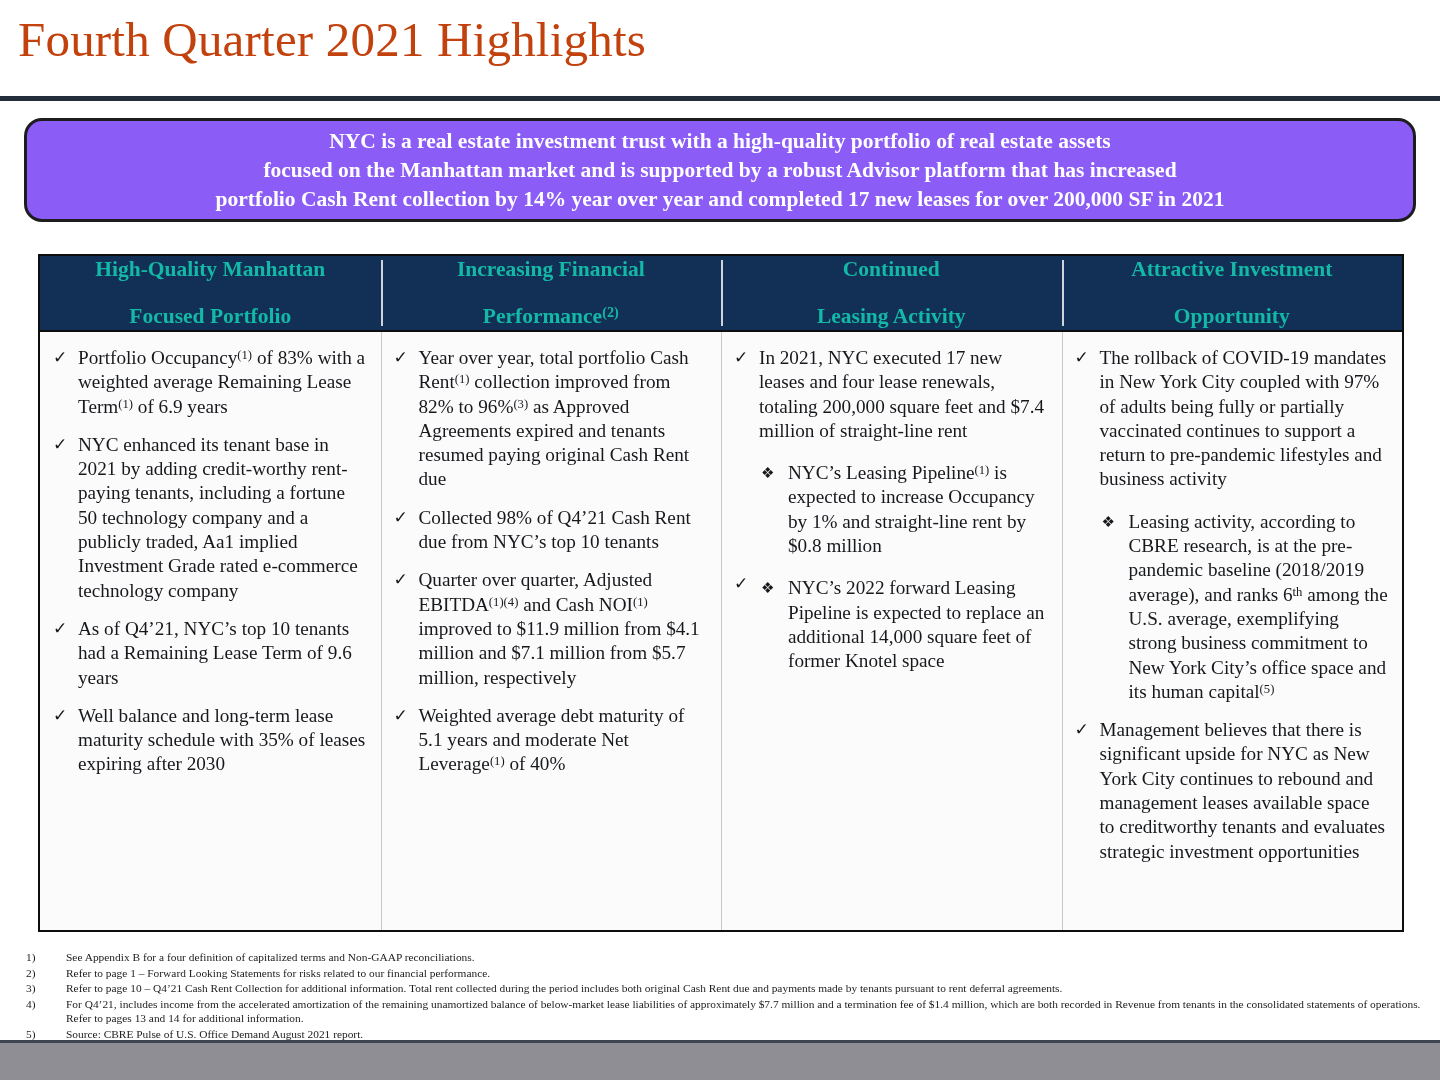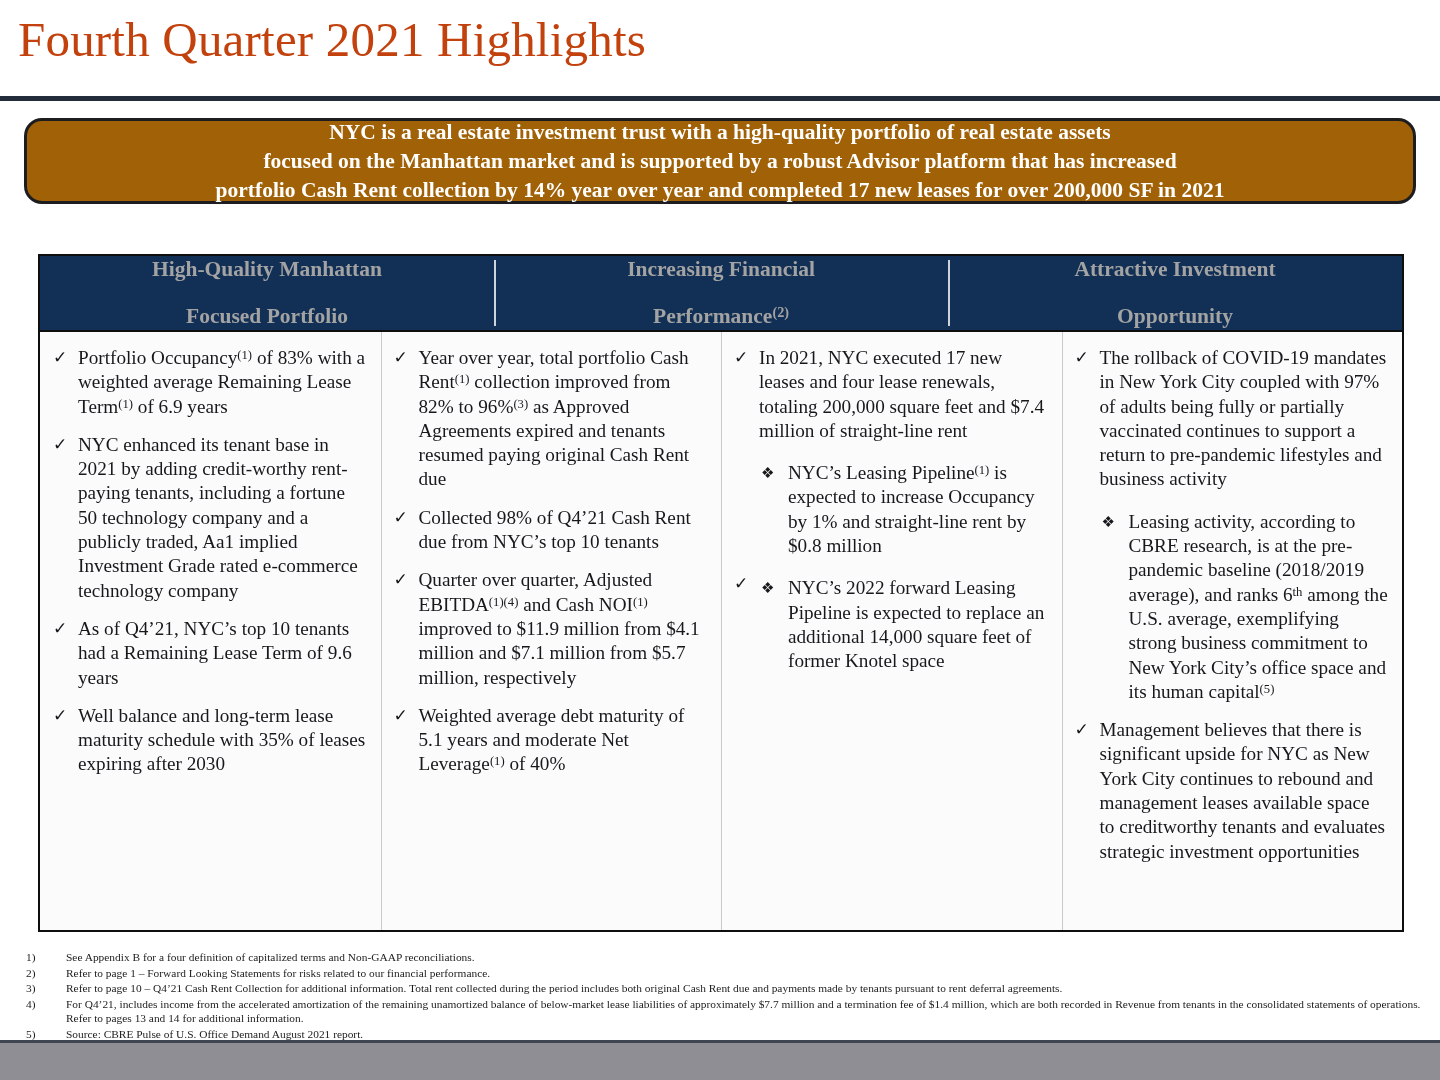--- a/index.html
+++ b/index.html
@@ -26,22 +26,22 @@
   .title-rule {
     position: absolute;
     left: 0; top: 96px; width: 1440px; height: 5px;
     background: #232c3b;
   }
 
   
   .callout {
     position: absolute;
     left: 24px; top: 118px;
-    width: 1392px; height: 86px;
-    background: #a16207;
+    width: 1392px; height: 104px;
+    background: #8b5cf6;
     border: 3px solid #1d1d1f;
     border-radius: 18px;
     display: flex;
     align-items: center;
     justify-content: center;
   }
   .callout-text {
     color: #ffffff;
     font-weight: bold;
     font-size: 21.5px;
@@ -63,21 +63,21 @@
     background: #fbfbfb;
   }
   .thead {
     display: flex;
     height: 74px;
     background: #123055;
     flex: 0 0 74px;
   }
   .th {
     flex: 1 1 0;
-    color: #a3a3a3;
+    color: #14b8a6;
     font-weight: bold;
     font-size: 21.5px;
     line-height: 29px;
     text-align: center;
     display: flex;
     align-items: center;
     justify-content: center;
     padding: 0 8px;
     position: relative;
   }
@@ -185,20 +185,26 @@
       </div>
     </div>
     <div class="th">
       <div>
         <span>Increasing Financial</span>
         <span class="l2"><span>Performance</span><sup>(2)</sup></span>
       </div>
     </div>
     <div class="th">
       <div>
+        <span>Continued</span>
+        <span class="l2"><span>Leasing Activity</span><sup></sup></span>
+      </div>
+    </div>
+    <div class="th">
+      <div>
         <span>Attractive Investment</span>
         <span class="l2"><span>Opportunity</span><sup></sup></span>
       </div>
     </div>
   </div>
   <div class="tbody">
     <div class="col">
         <ul class="bullets">
           <li class="bullet"><span class="mk">✓</span><span>Portfolio Occupancy<sup>(1)</sup> of 83% with a weighted average Remaining Lease Term<sup>(1)</sup> of 6.9 years</span></li>
           <li class="bullet"><span class="mk">✓</span><span>NYC enhanced its tenant base in 2021 by adding credit-worthy rent-paying tenants, including a fortune 50 technology company and a publicly traded, Aa1 implied Investment Grade rated e-commerce technology company</span></li>

